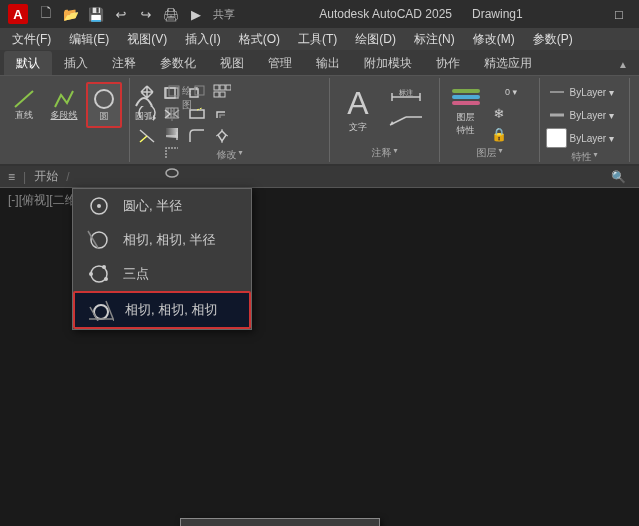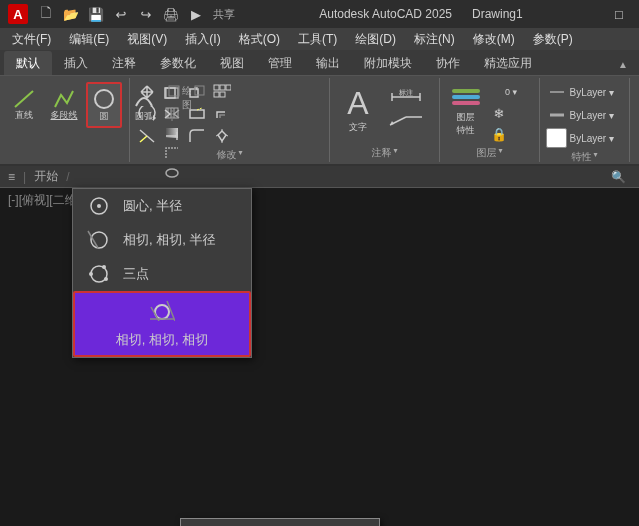--- a/index.html
+++ b/index.html
@@ -200,23 +200,22 @@
     .dropdown-menu-item {
       display: flex;
       align-items: center;
       padding: 6px 12px;
       cursor: pointer;
       color: #ccc;
       font-size: 13px;
       gap: 10px;
     }
     .dropdown-menu-item.active {
-      background: #6d28d9;
+      background: #0f172a;
       border-left: 3px solid #cc3333;
-      flex-direction: column;
     }
     .dropdown-item-icon {
       width: 28px;
       height: 22px;
       display: flex;
       align-items: center;
       justify-content: center;
       font-size: 16px;
     }
 

